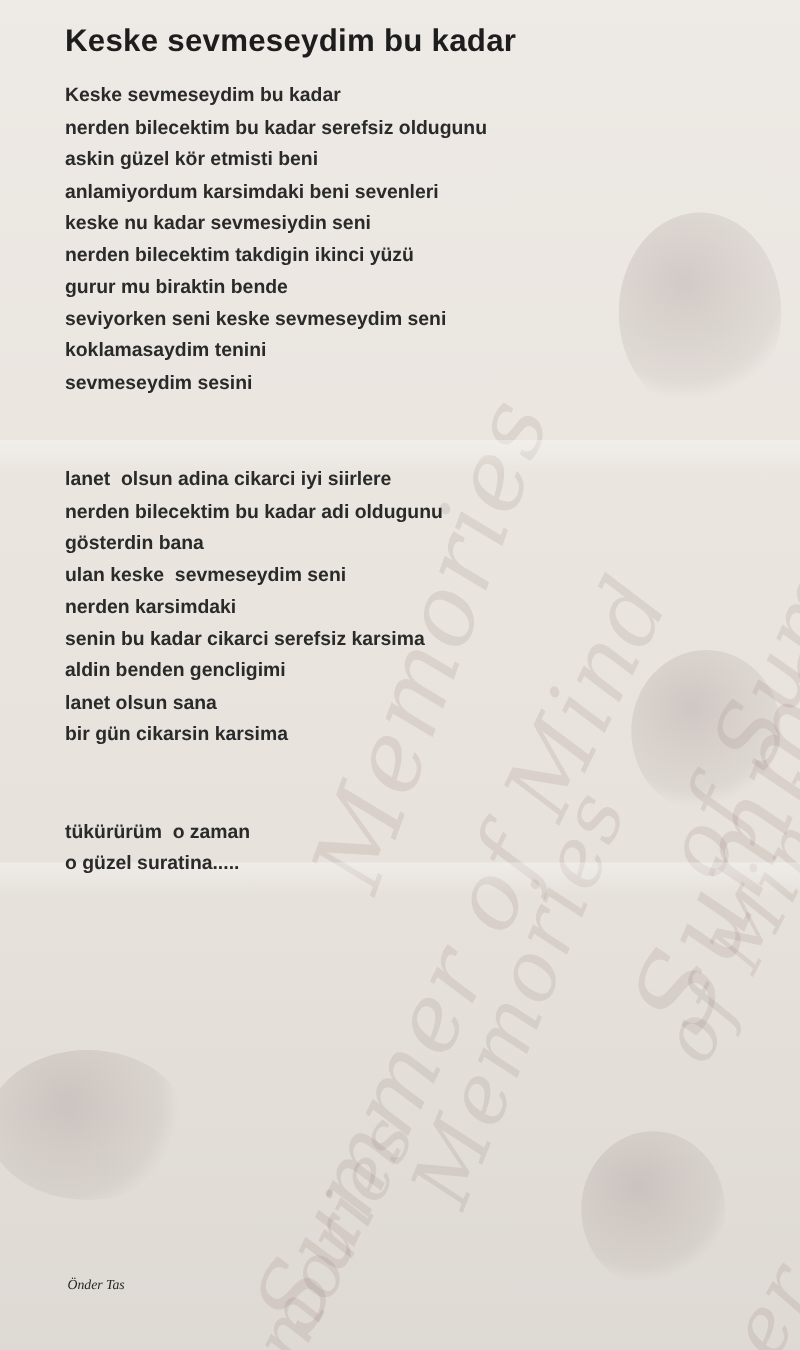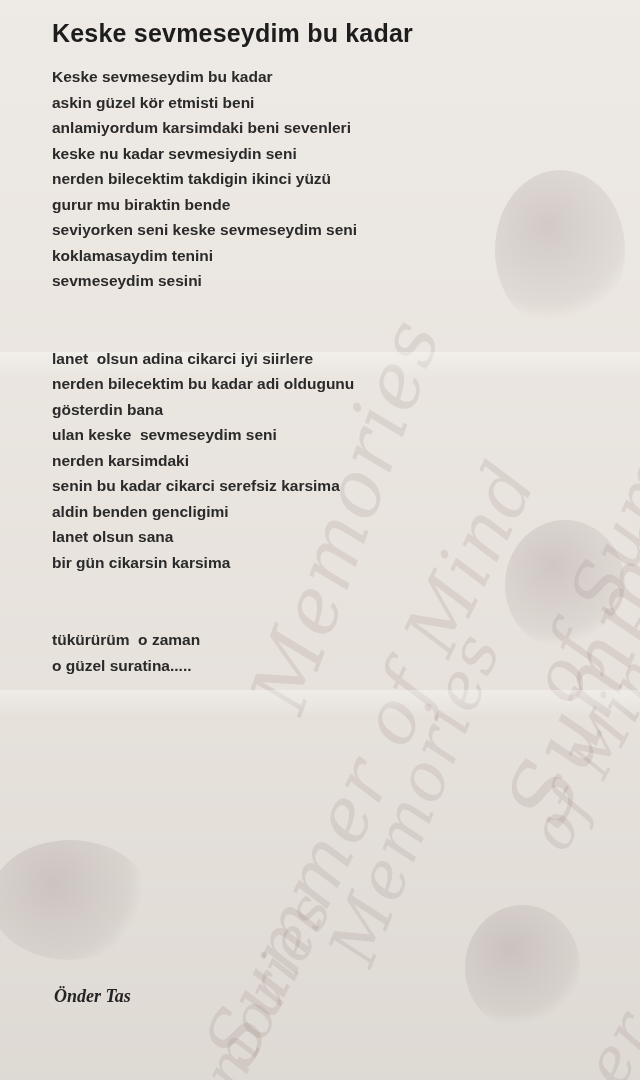--- a/index.html
+++ b/index.html
@@ -91,27 +91,26 @@
     font-weight: bold;
     color: #2a2a2a;
     line-height: 25.5px;
     white-space: pre-wrap;
     min-height: 25.5px;
   }
 
   #poem-author {
     position: absolute;
     left: 54px;
-    top: 986px;
+    top: 1022px;
     z-index: 3;
-    font-size: 18px;
+    font-size: 11px;
     font-style: italic;
     color: #242424;
     font-family: "Liberation Serif", serif;
-    font-weight: bold;
   }
 </style>
 </head>
 <body>
 
 <div id="poem-page">
 
   <div class="watermark-layer">
     <div class="wm-text wm1">Summer of Mind</div>
     <div class="wm-text wm2">Memories</div>
@@ -129,20 +128,21 @@
 
     <div class="band band-1"></div>
     <div class="band band-2"></div>
   </div>
 
   <div class="content">
     <h1 id="poem-title">Keske sevmeseydim bu kadar</h1>
 
     <div class="stanza">
       <div class="line">Keske sevmeseydim bu kadar</div>
+      <div class="line">nerden bilecektim bu kadar serefsiz oldugunu</div>
       <div class="line">askin güzel kör etmisti beni</div>
       <div class="line">anlamiyordum karsimdaki beni sevenleri</div>
       <div class="line">keske nu kadar sevmesiydin seni</div>
       <div class="line">nerden bilecektim takdigin ikinci yüzü</div>
       <div class="line">gurur mu biraktin bende</div>
       <div class="line">seviyorken seni keske sevmeseydim seni</div>
       <div class="line">koklamasaydim tenini</div>
       <div class="line">sevmeseydim sesini</div>
     </div>
 

